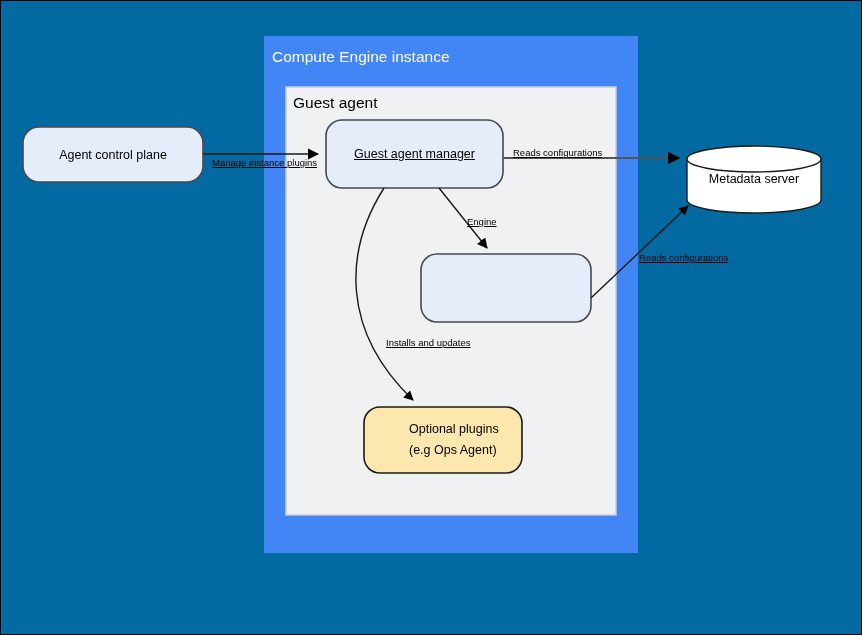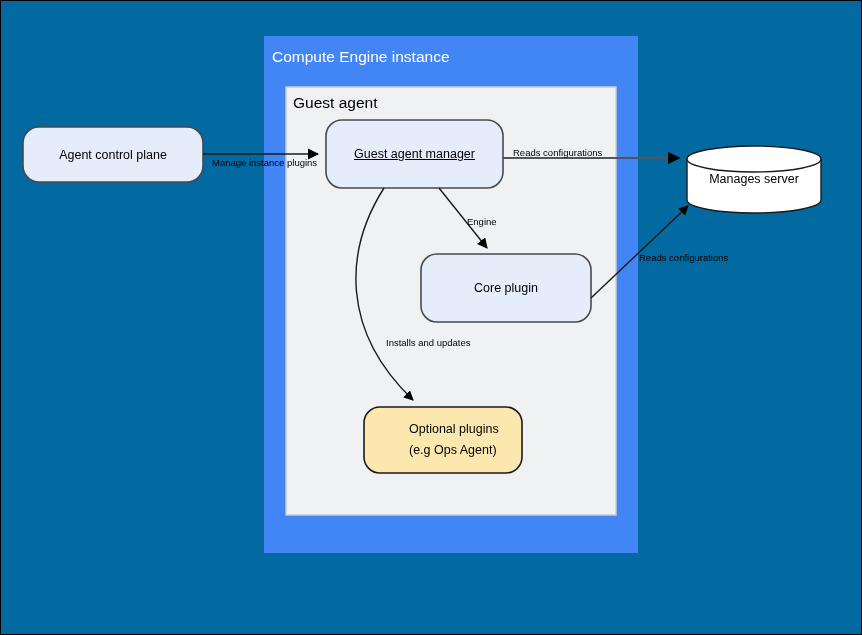--- a/index.html
+++ b/index.html
@@ -30,20 +30,21 @@
     font-size: 12.5px;
     color: #000000;
     text-align: center;
     width: 100%;
   }
   .edge-label {
     position: absolute;
     font-size: 9.5px;
     color: #000000;
     white-space: pre;
+    text-decoration: underline;
   }
   .container-title {
     position: absolute;
     font-size: 15.5px;
     white-space: pre;
   }
   #ce-title { color: #ffffff; left: 271px; top: 47px; }
   #ga-title { color: #000000; left: 292px; top: 93px; }
   .centered-text {
     position: absolute;
@@ -122,31 +123,28 @@
   <div class="container-title" id="ga-title">Guest agent</div>
 
   <div class="centered-text" style="left:22px; top:126px; width:180px; height:55px;">
     <span class="box-text">Agent control plane</span>
   </div>
 
   <div class="centered-text" style="left:325px; top:119px; width:177px; height:68px;text-decoration:underline;">
     <span class="box-text">Guest agent manager</span>
   </div>
 
-  <div class="centered-text" style="left:420px; top:253px; width:170px; height:68px;">
-    <span class="box-text">Core plugin</span>
-  </div>
 
   <div class="left-text" style="left:398px; top:406px; width:130px; height:66px;margin-left:10px;">
     <span>Optional plugins</span>
     <span>(e.g  Ops Agent)</span>
   </div>
 
   <div class="centered-text" style="left:686px; top:150px; width:134px; height:55px;">
-    <span class="box-text">Manages server</span>
+    <span class="box-text">Metadata server</span>
   </div>
 
   <div class="edge-label" style="left:211px; top:156px;">Manage instance plugins</div>
 
   <div class="edge-label" style="left:512px; top:146px;">Reads configurations</div>
 
   <div class="edge-label" style="left:466px; top:215px;">Engine</div>
 
   <div class="edge-label" style="left:362px; top:336px;padding-left:23px;">Installs and updates</div>
 

